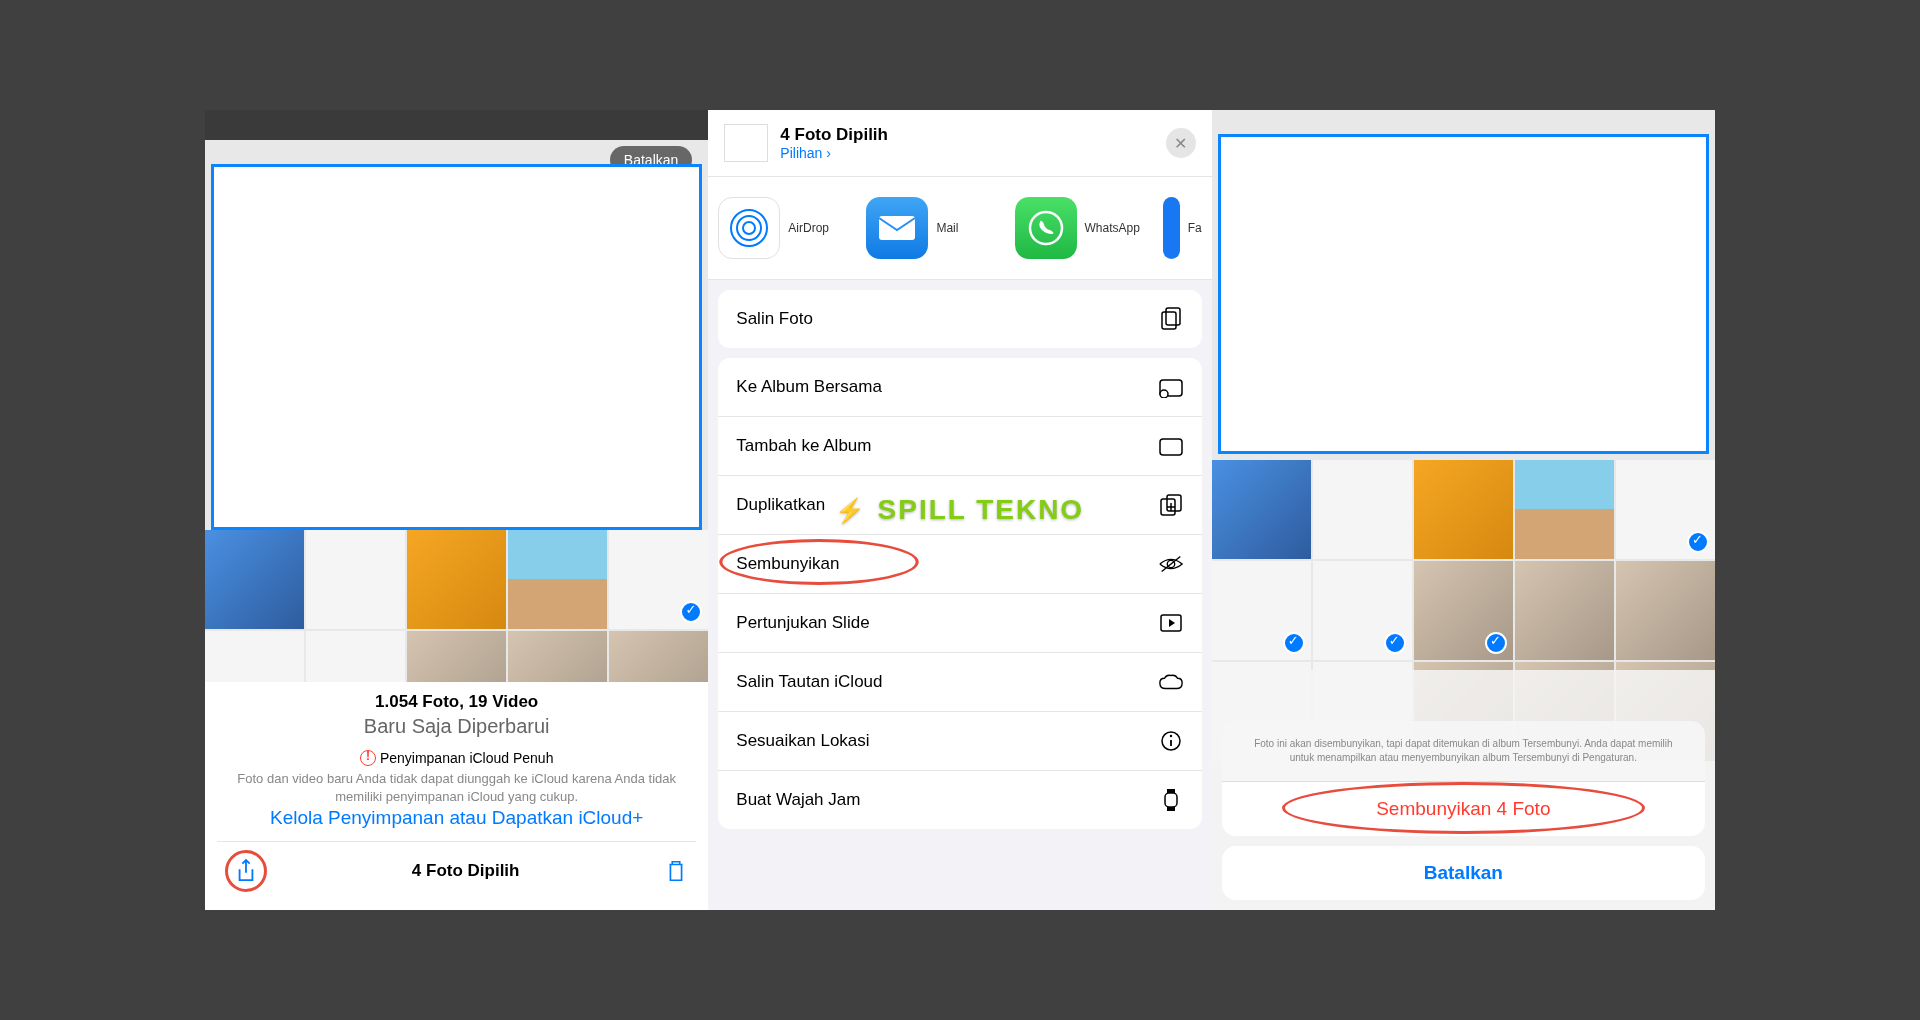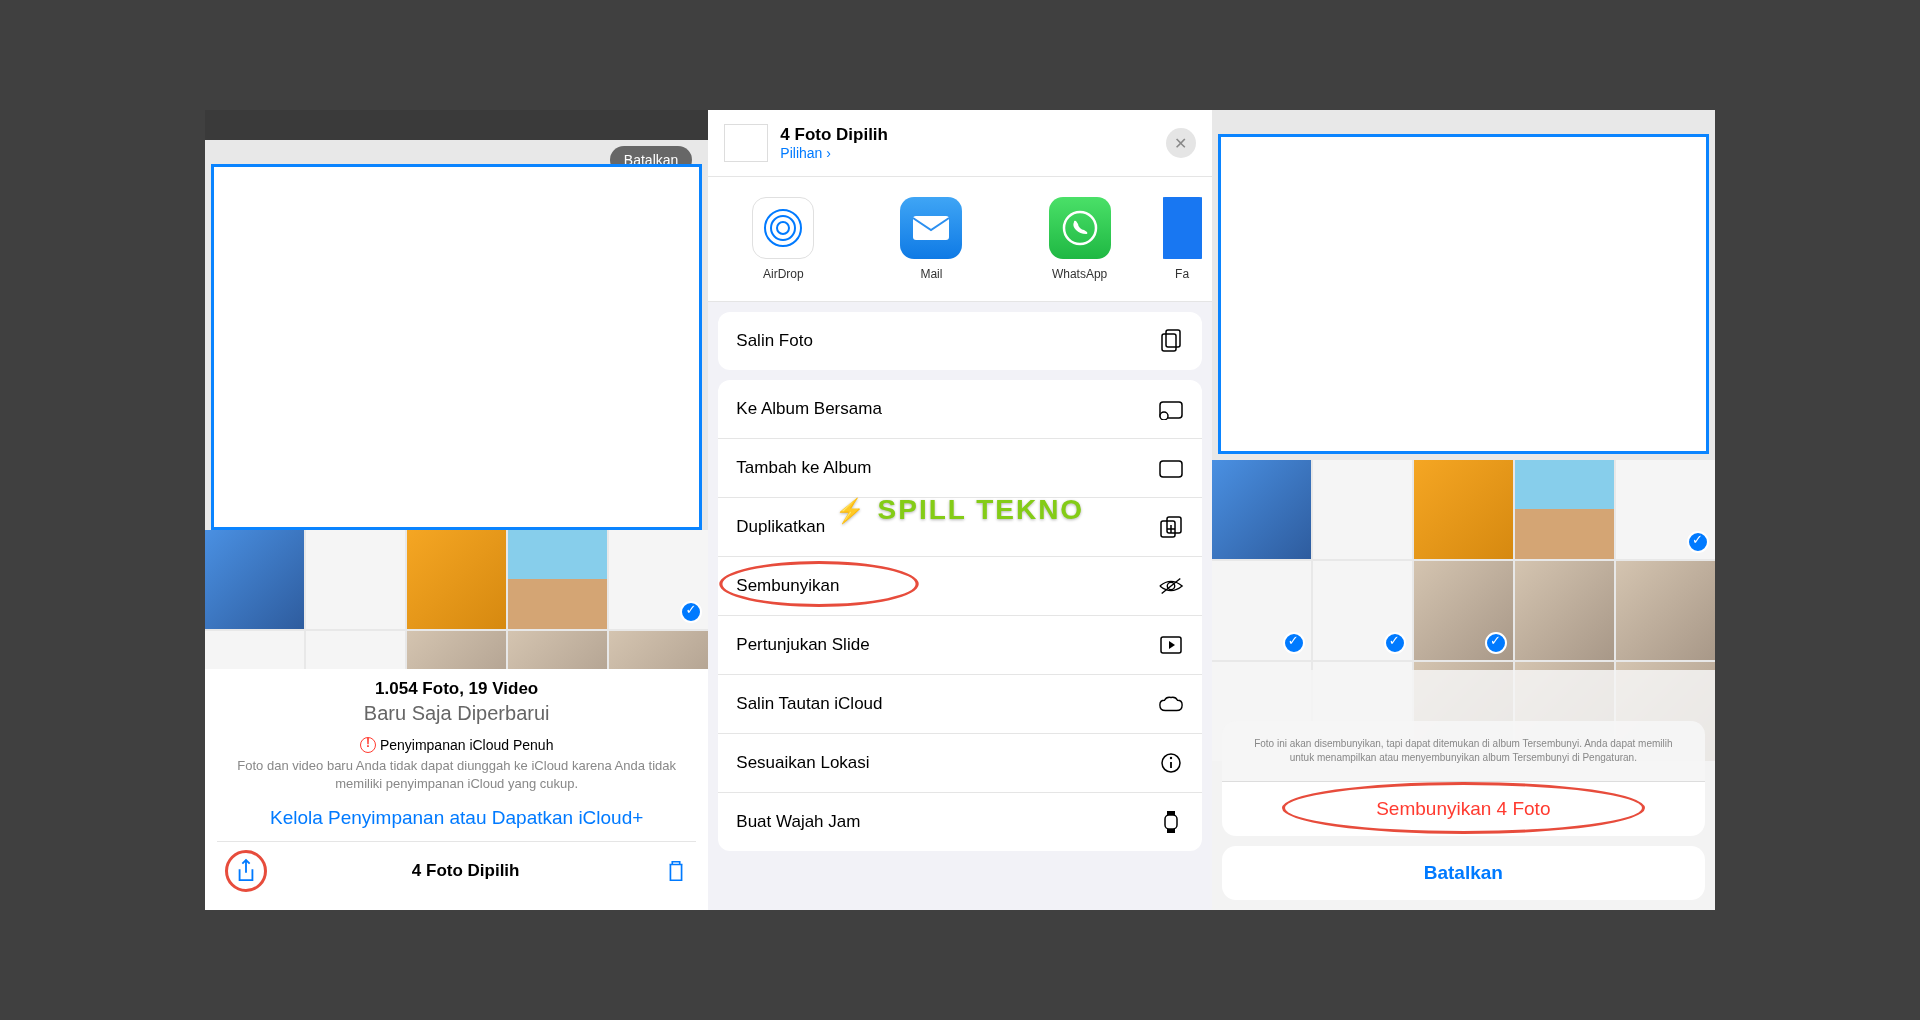--- a/index.html
+++ b/index.html
@@ -21,38 +21,38 @@
     .p1-thumb.beach { background: linear-gradient(180deg, #87ceeb 50%, #d4a574 50%); }
     .check-badge { position: absolute; bottom: 6px; right: 6px; width: 22px; height: 22px; background: #007aff; border: 2px solid #fff; border-radius: 50%; }
     .check-badge::after { content: '✓'; color: #fff; font-size: 13px; position: absolute; top: -1px; left: 3px; }
     .p1-footer { position: absolute; bottom: 0; left: 0; right: 0; background: #fff; padding: 10px 12px; text-align: center; }
     .p1-count { font-weight: 600; font-size: 17px; color: #000; margin-bottom: 3px; }
     .p1-updated { font-size: 20px; color: #666; margin-bottom: 12px; }
     .p1-warning-row { display: flex; justify-content: center; align-items: center; gap: 4px; margin-bottom: 4px; }
     .warn-icon { width: 16px; height: 16px; border: 1.5px solid #ff3b30; border-radius: 50%; position: relative; flex-shrink: 0; }
     .warn-icon::after { content: '!'; color: #ff3b30; font-size: 12px; font-weight: bold; position: absolute; top: -2px; left: 5px; }
     .p1-warning-title { font-size: 14px; color: #000; font-weight: 500; }
-    .p1-warning-text { font-size: 13px; color: #888; line-height: 1.4; margin-bottom: 14px; padding: 0 8px; }
+    .p1-warning-text { font-size: 13px; color: #888; line-height: 1.4; margin-bottom: 1px; padding: 0 8px; }
     .p1-link { font-size: 19px; color: #007aff; margin-bottom: 12px; }
     .p1-toolbar { display: flex; justify-content: space-between; align-items: center; padding: 8px 8px; border-top: 1px solid #e5e5e5; }
     .p1-share { width: 42px; height: 42px; border: 3px solid #e74c3c; border-radius: 50%; display: flex; align-items: center; justify-content: center; }
     .share-svg { width: 22px; height: 26px; }
     .p1-selected-text { font-size: 17px; font-weight: 600; color: #000; }
     .trash-svg { width: 24px; height: 26px; }
     
     
     .p2-header { display: flex; align-items: center; padding: 14px 16px; gap: 12px; background: #fff; border-bottom: 1px solid #e5e5e5; }
     .p2-thumb-stack { width: 44px; height: 38px; background: #fff; border: 1px solid #ddd; position: relative; }
     .p2-thumb-stack::before { content: ''; position: absolute; top: -3px; left: -3px; width: 100%; height: 100%; background: #fff; border: 1px solid #ddd; z-index: -1; }
     .p2-header-text { flex: 1; }
     .p2-title { font-size: 17px; font-weight: 600; color: #000; }
     .p2-options { font-size: 14px; color: #007aff; }
     .p2-close { width: 30px; height: 30px; background: #e5e5e5; border-radius: 50%; display: flex; align-items: center; justify-content: center; font-size: 16px; color: #888; cursor: pointer; }
     .p2-apps { display: flex; padding: 20px 10px; gap: 18px; background: #fff; border-bottom: 1px solid #e5e5e5; }
-    .p2-app { display: flex; flex-direction: column; align-items: center; gap: 8px; flex: 1; }
+    .p2-app { display: flex; flex-direction: row; align-items: center; gap: 8px; flex: 1; }
     .app-icon { width: 62px; height: 62px; border-radius: 14px; display: flex; align-items: center; justify-content: center; }
     .app-airdrop { background: #fff; border: 1px solid #e0e0e0; }
     .app-messages { background: linear-gradient(180deg, #6dd96d, #2dbb2d); }
     .app-mail { background: linear-gradient(180deg, #3fa5f5, #0f7ae5); }
     .app-whatsapp { background: linear-gradient(180deg, #4ae068, #1fb843); }
     .app-label { font-size: 12px; color: #333; }
     .p2-actions { background: #f2f2f7; padding: 10px; text-align: right; }
     .p2-action-group { background: #fff; border-radius: 12px; margin-bottom: 10px; overflow: hidden; }
     .p2-action { display: flex; justify-content: space-between; align-items: center; padding: 16px 18px; border-bottom: 0.5px solid #e5e5e5; cursor: pointer; position: relative; }
     .p2-action:last-child { border-bottom: none; }

